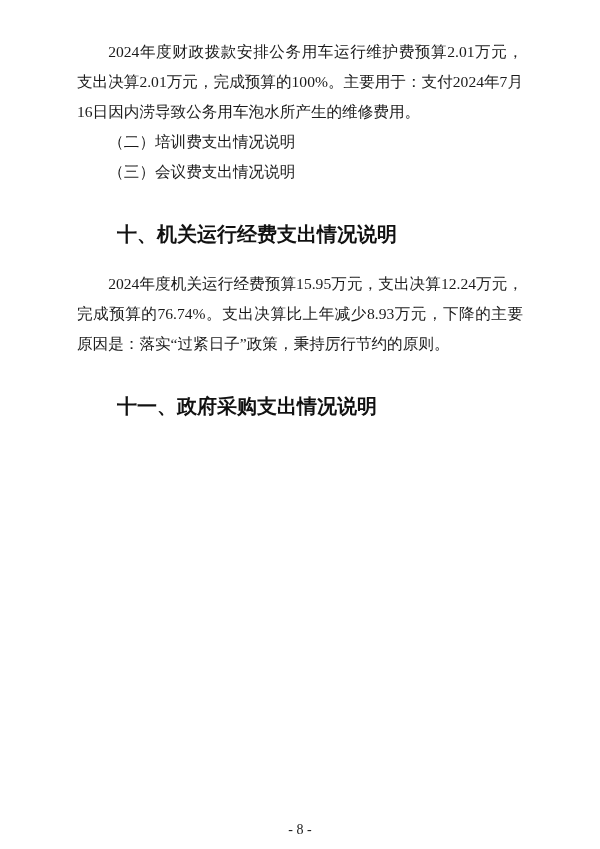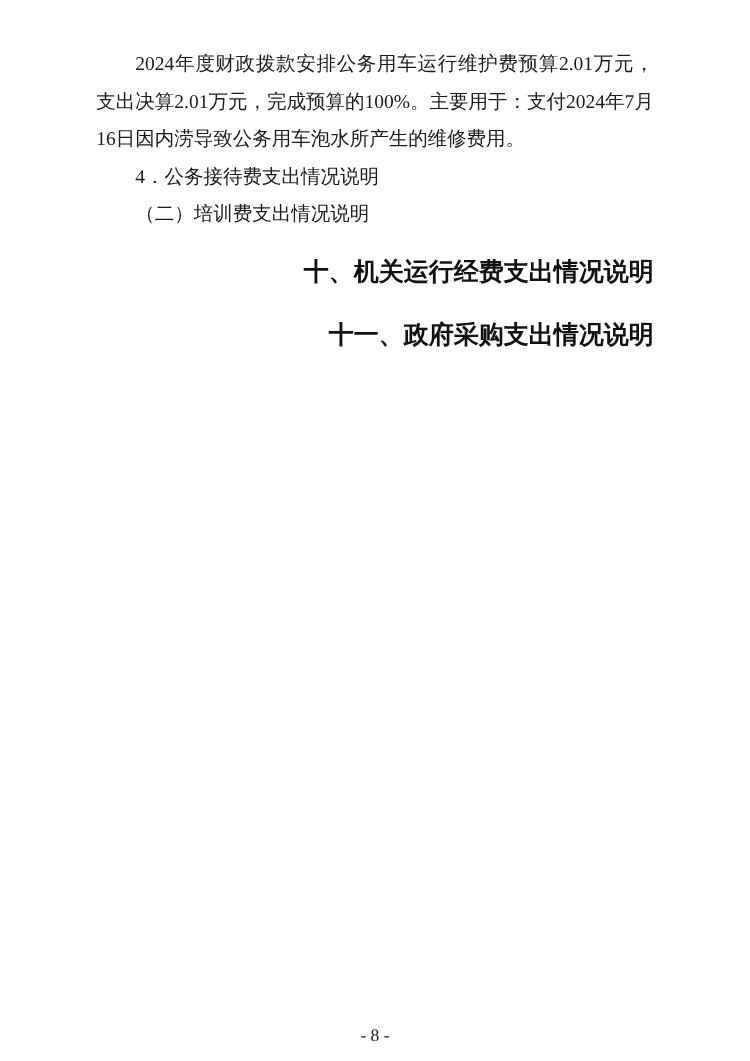--- a/index.html
+++ b/index.html
@@ -25,26 +25,26 @@
   .para {
     margin: 0;
     font-family: "Liberation Serif", "DejaVu Serif", serif;
     font-size: 15.6px;
     line-height: 30px;
     text-align: justify;
     text-indent: 2em;
     color: #1a1a1a;
   }
   .heading {
-    margin: 16px 0 20px 0;
+    margin: 32px 0 20px 0;
     font-family: "Liberation Sans", "DejaVu Sans", sans-serif;
     font-weight: 700;
     font-size: 20px;
     line-height: 30px;
-    text-align: right;
+    text-align: left;
     text-indent: 2em;
     color: #111111;
   }
   .footer {
     position: absolute;
     top: 822px;
     left: 0;
     width: 600px;
     text-align: center;
     font-family: "Liberation Serif", "DejaVu Serif", serif;
@@ -52,19 +52,20 @@
     line-height: 16px;
     color: #1a1a1a;
   }
 </style>
 </head>
 <body>
 
 <div class="page">
   <div class="content">
     <p class="para">2024年度财政拨款安排公务用车运行维护费预算2.01万元，支出决算2.01万元，完成预算的100%。主要用于：支付2024年7月16日因内涝导致公务用车泡水所产生的维修费用。</p>
-    <p class="para">4．公务接待费支出情况说明</p>
     <p class="para">（二）培训费支出情况说明</p>
+    <p class="para">（三）会议费支出情况说明</p>
     <h2 class="heading">十、机关运行经费支出情况说明</h2>
+    <p class="para">2024年度机关运行经费预算15.95万元，支出决算12.24万元，完成预算的76.74%。支出决算比上年减少8.93万元，下降的主要原因是：落实“过紧日子”政策，秉持厉行节约的原则。</p>
     <h2 class="heading">十一、政府采购支出情况说明</h2>
   </div>
   <div class="footer">- 8 -</div>
 </div>
 
 </body></html>

